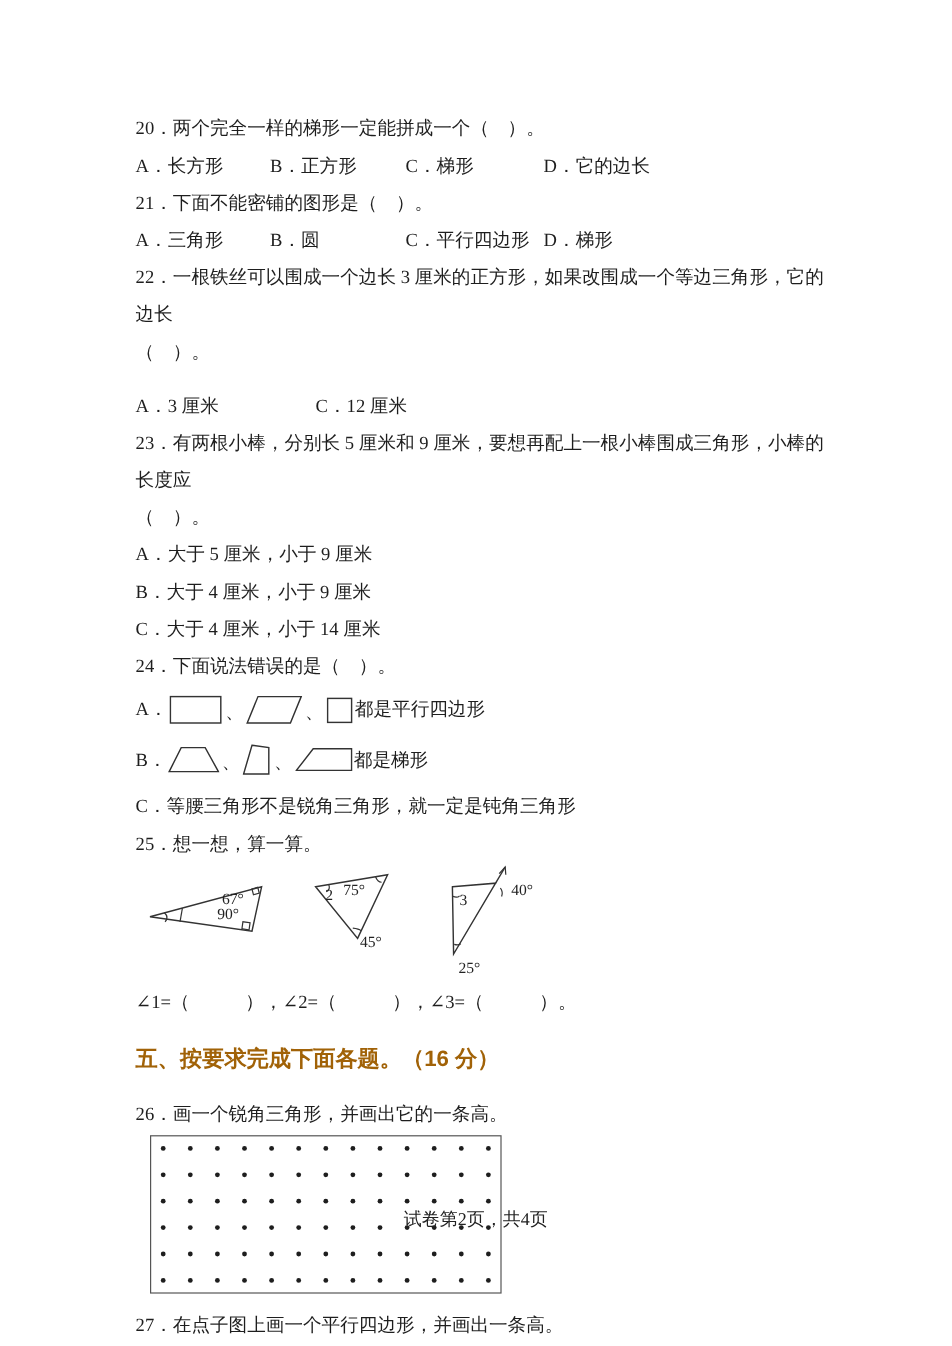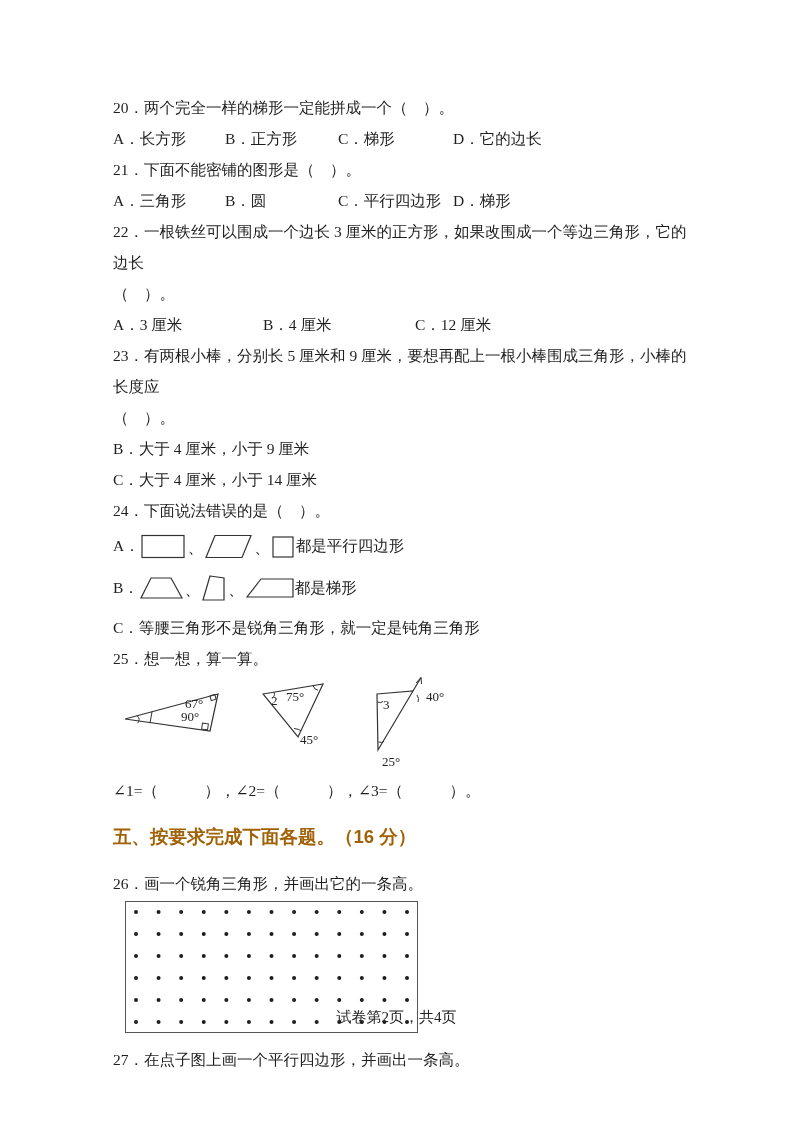--- a/index.html
+++ b/index.html
@@ -4,21 +4,21 @@
 <style>
   html,body { margin:0; padding:0; background:#ffffff; }
   .page {
     position:relative; width:793px; height:1122px; background:#ffffff;
     font-family:"Liberation Serif","DejaVu Serif",serif;
     color:#1e1e1e; overflow:hidden;
   }
   .content { position:absolute; left:113px; top:92px; width:575px; }
   .row { margin:0; line-height:31px; font-size:15.5px; white-space:pre-wrap; }
   .opts4 { display:grid; grid-template-columns:112px 113px 115px auto; line-height:31px; font-size:15.5px; }
-  .opts3 { display:grid; grid-template-columns:150px 152px auto; line-height:31px; font-size:15.5px; }
+  .opts3 { display:grid; grid-template-columns:150px 152px auto; line-height:31px; font-size:15.5px;margin-top:14px; }
   .shape-row { display:flex; align-items:center; height:36px; font-size:15.5px; }
   .shape-row svg { display:block; margin:0 1px; }
   .shape-row .sep { margin:4px 1px 0 1px; }
   .rowA { margin-top:2px; }
   .rowB { margin-top:6px; }
   .q24c { margin-top:6px; }
   .figs { position:relative; height:85px; }
   .figs svg { position:absolute; overflow:visible; }
   .fig-label { font-size:13px; fill:#222; font-family:"Liberation Serif","DejaVu Serif",serif; }
   .answers { line-height:31px; font-size:15.5px; }
@@ -58,26 +58,26 @@
       <span>A．三角形</span>
       <span>B．圆</span>
       <span>C．平行四边形</span>
       <span>D．梯形</span>
     </div>
 
     <p class="row">22．一根铁丝可以围成一个边长 3 厘米的正方形，如果改围成一个等边三角形，它的边长</p>
     <p class="row">（　）。</p>
     <div class="opts3">
       <span>A．3 厘米</span>
-      <span>B．4 厘米</span>
       <span>C．12 厘米</span>
     </div>
 
     <p class="row">23．有两根小棒，分别长 5 厘米和 9 厘米，要想再配上一根小棒围成三角形，小棒的长度应</p>
     <p class="row">（　）。</p>
+    <p class="row">A．大于 5 厘米，小于 9 厘米</p>
     <p class="row">B．大于 4 厘米，小于 9 厘米</p>
     <p class="row">C．大于 4 厘米，小于 14 厘米</p>
 
     <p class="row">24．下面说法错误的是（　）。</p>
 
     <div class="shape-row rowA">
       <span>A．</span>
       <svg width="45" height="25">
         <rect class="geo" x="1" y="1.5" width="42" height="22"></rect>
       </svg>

